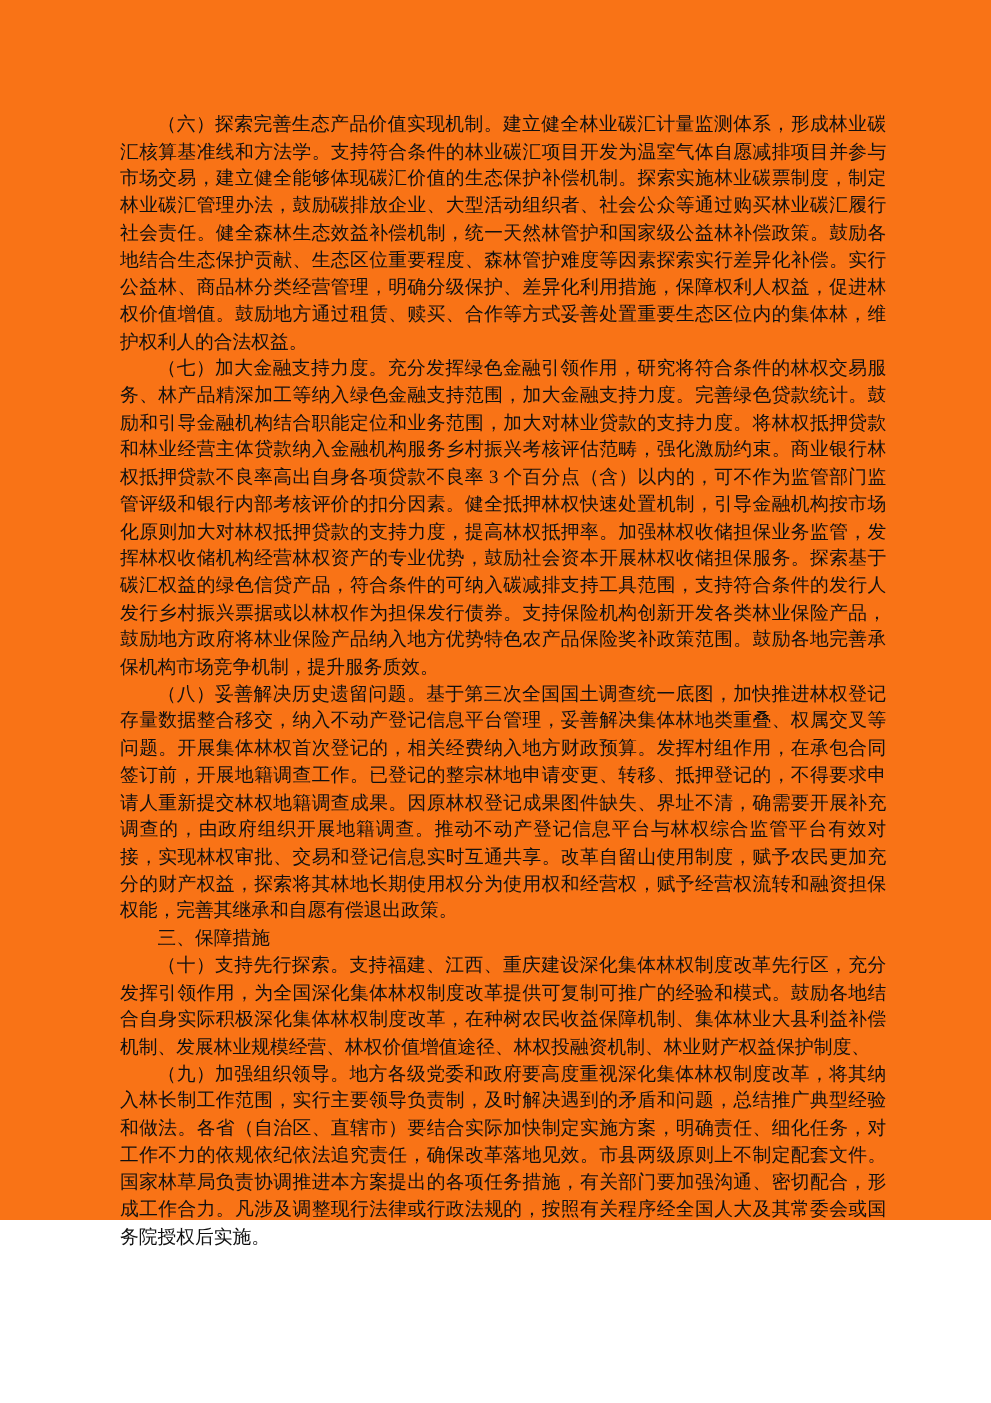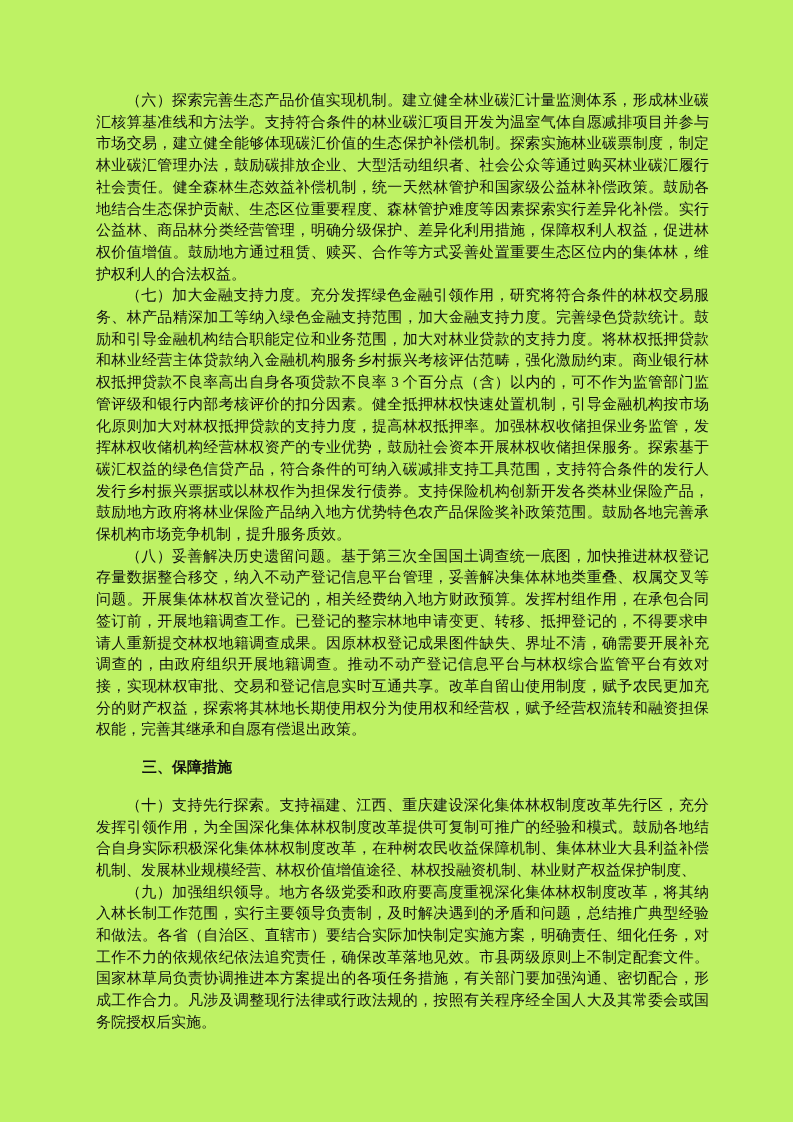--- a/index.html
+++ b/index.html
@@ -8,40 +8,40 @@
   }
   body {
     width: 793px;
     height: 1122px;
     background: #ffffff;
     overflow: hidden;
   }
   .page {
     box-sizing: border-box;
     width: 793px;
-    height: 1122px;
-    background: #bef264;
+    height: 976px;
+    background: #f97316;
     padding: 90px 84px 0 96px;
     font-family: "Liberation Serif", "DejaVu Serif", serif;
     font-size: 15px;
     line-height: 21.7px;
     color: #101010;
   }
   .para {
     margin: 0;
     text-indent: 2em;
     text-align: justify;
     text-justify: inter-ideograph;
     word-break: break-all;
   }
   .heading {
-    margin: 16px;
+    margin: 0;
     text-indent: 2em;
     text-align: left;
-    font-weight: bold;
+    font-weight: normal;
   }
 </style>
 </head>
 <body>
 
 <div class="page">
   <p class="para">（六）探索完善生态产品价值实现机制。建立健全林业碳汇计量监测体系，形成林业碳汇核算基准线和方法学。支持符合条件的林业碳汇项目开发为温室气体自愿减排项目并参与市场交易，建立健全能够体现碳汇价值的生态保护补偿机制。探索实施林业碳票制度，制定林业碳汇管理办法，鼓励碳排放企业、大型活动组织者、社会公众等通过购买林业碳汇履行社会责任。健全森林生态效益补偿机制，统一天然林管护和国家级公益林补偿政策。鼓励各地结合生态保护贡献、生态区位重要程度、森林管护难度等因素探索实行差异化补偿。实行公益林、商品林分类经营管理，明确分级保护、差异化利用措施，保障权利人权益，促进林权价值增值。鼓励地方通过租赁、赎买、合作等方式妥善处置重要生态区位内的集体林，维护权利人的合法权益。</p>
   <p class="para">（七）加大金融支持力度。充分发挥绿色金融引领作用，研究将符合条件的林权交易服务、林产品精深加工等纳入绿色金融支持范围，加大金融支持力度。完善绿色贷款统计。鼓励和引导金融机构结合职能定位和业务范围，加大对林业贷款的支持力度。将林权抵押贷款和林业经营主体贷款纳入金融机构服务乡村振兴考核评估范畴，强化激励约束。商业银行林权抵押贷款不良率高出自身各项贷款不良率 3 个百分点（含）以内的，可不作为监管部门监管评级和银行内部考核评价的扣分因素。健全抵押林权快速处置机制，引导金融机构按市场化原则加大对林权抵押贷款的支持力度，提高林权抵押率。加强林权收储担保业务监管，发挥林权收储机构经营林权资产的专业优势，鼓励社会资本开展林权收储担保服务。探索基于碳汇权益的绿色信贷产品，符合条件的可纳入碳减排支持工具范围，支持符合条件的发行人发行乡村振兴票据或以林权作为担保发行债券。支持保险机构创新开发各类林业保险产品，鼓励地方政府将林业保险产品纳入地方优势特色农产品保险奖补政策范围。鼓励各地完善承保机构市场竞争机制，提升服务质效。</p>
   <p class="para">（八）妥善解决历史遗留问题。基于第三次全国国土调查统一底图，加快推进林权登记存量数据整合移交，纳入不动产登记信息平台管理，妥善解决集体林地类重叠、权属交叉等问题。开展集体林权首次登记的，相关经费纳入地方财政预算。发挥村组作用，在承包合同签订前，开展地籍调查工作。已登记的整宗林地申请变更、转移、抵押登记的，不得要求申请人重新提交林权地籍调查成果。因原林权登记成果图件缺失、界址不清，确需要开展补充调查的，由政府组织开展地籍调查。推动不动产登记信息平台与林权综合监管平台有效对接，实现林权审批、交易和登记信息实时互通共享。改革自留山使用制度，赋予农民更加充分的财产权益，探索将其林地长期使用权分为使用权和经营权，赋予经营权流转和融资担保权能，完善其继承和自愿有偿退出政策。</p>
   <p class="heading">三、保障措施</p>

